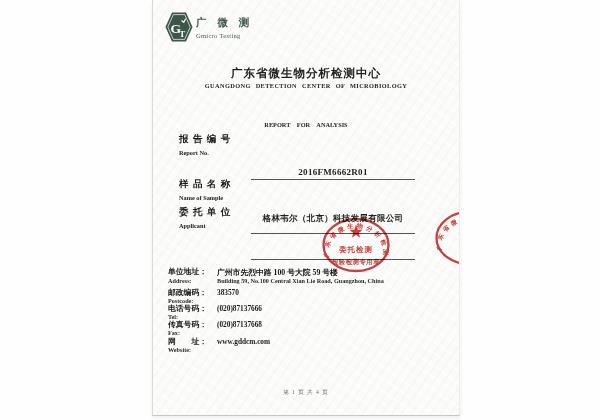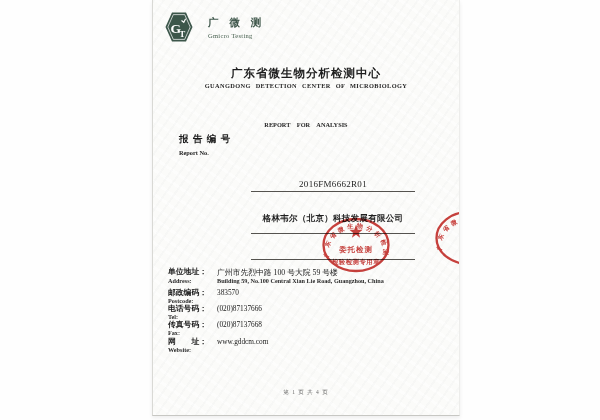--- a/index.html
+++ b/index.html
@@ -17,39 +17,39 @@
     border-left:1px solid #d9d9d5;
     border-right:1px solid #ededeb;
     border-bottom:1px solid #c7c7c3;
     box-shadow:0 2px 4px rgba(0,0,0,.07);
     overflow:hidden;
   }
   .abs{position:absolute;}
   .ctr{left:0;width:100%;text-align:center;}
   
   .logo-wrap{position:absolute;left:11px;top:11px;display:flex;}
-  .logo-text{margin-left:14px;padding-top:5px;}
+  .logo-text{margin-left:2px;padding-top:5px;}
   .logo-cn{font-size:10.5px;font-weight:bold;letter-spacing:4px;color:#3f574b;white-space:pre;
            font-family:"Liberation Sans","DejaVu Sans",sans-serif;}
   .logo-en{font-size:6.5px;color:#47604f;margin-top:2px;letter-spacing:.3px;}
   
   .hdr-cn{top:66px;font-size:11.5px;font-weight:bold;letter-spacing:1px;color:#1d1d1d;}
   .hdr-en{top:82px;font-size:6.3px;font-weight:bold;letter-spacing:.4px;word-spacing:3px;color:#262626;}
   .title-cn{top:93px;font-size:18px;font-weight:bold;letter-spacing:3px;color:#141414;white-space:pre;}
   .title-en{top:121px;font-size:6.3px;font-weight:bold;word-spacing:5px;color:#262626;}
   
   .frow{position:absolute;left:26px;}
   .f-cn{font-size:9.5px;font-weight:bold;letter-spacing:1px;color:#191919;white-space:pre;display:block;}
   .f-en{font-size:6.3px;font-weight:bold;color:#222;display:block;margin-top:3px;}
   .fline{position:absolute;left:98px;width:164px;height:18px;border-bottom:1px solid #55534f;
          display:flex;align-items:flex-end;justify-content:center;padding-bottom:2px;
          font-size:9px;color:#1f1f1f;font-weight:600;letter-spacing:.3px;white-space:nowrap;}
   
   .ft-cn{position:absolute;left:15px;font-size:7.8px;font-weight:bold;color:#191919;white-space:pre;text-align:right;}
-  .ft-val{position:absolute;left:64px;font-size:7.3px;font-weight:normal;color:#191919;white-space:nowrap;}
+  .ft-val{position:absolute;left:64px;font-size:7.3px;font-weight:bold;color:#191919;white-space:nowrap;}
   .ft-en{position:absolute;left:15px;font-size:6.2px;font-weight:bold;color:#2b2b2b;}
   .ft-en-val{position:absolute;left:64px;font-size:6.2px;font-weight:bold;color:#2b2b2b;white-space:nowrap;}
   .pageno{top:389px;font-size:5.5px;color:#6a6a6a;letter-spacing:1px;}
   
   .stamp{position:absolute;mix-blend-mode:multiply;opacity:.92;}
 </style>
 </head>
 <body>
 
 <div class="paper">
@@ -69,23 +69,31 @@
   </div>
 
   <div class="abs ctr hdr-cn">广东省微生物分析检测中心</div>
   <div class="abs ctr hdr-en">GUANGDONG   DETECTION   CENTER   OF   MICROBIOLOGY</div>
   <div class="abs ctr title-en">REPORT   FOR   ANALYSIS</div>
 
   <div class="frow" style="top:133px">
     <span class="f-cn">报 告 编 号</span>
     <span class="f-en">Report No.</span>
   </div>
-  <div class="fline" style="top:171px;font-weight:400;">2016FM6662R01</div>
+  <div class="fline" style="top:159px;font-weight:700;">2016FM6662R01</div>
 
+  <div class="frow" style="top:178px">
+    <span class="f-cn">样 品 名 称</span>
+    <span class="f-en">Name of Sample</span>
+  </div>
 
+  <div class="frow" style="top:206px">
+    <span class="f-cn">委 托 单 位</span>
+    <span class="f-en">Applicant</span>
+  </div>
   <div class="fline" style="top:211px;font-size:8.5px;align-items:flex-start;padding-top:2px;">格林韦尔（北京）科技发展有限公司</div>
 
   <div class="fline" style="top:239px"></div>
 
   <svg class="stamp" style="left:163px;top:211px;" width="80" height="68" viewBox="0 0 80 68">
     <defs>
       <path id="arcMain" d="M 13.5 48 A 27.5 24.5 0 1 1 66.5 48" fill="none"></path>
     </defs>
     <ellipse cx="40" cy="34" rx="32.5" ry="26" fill="none" stroke="#c5302c" stroke-width="2.3"></ellipse>
     <polygon fill="#c5302c" points="40,13.5 41.7,18.7 46.7,18.8 42.7,21.9 44.1,26.7 40,23.8 35.9,26.7 37.3,21.9 33.3,18.8 38.3,18.7"></polygon>

